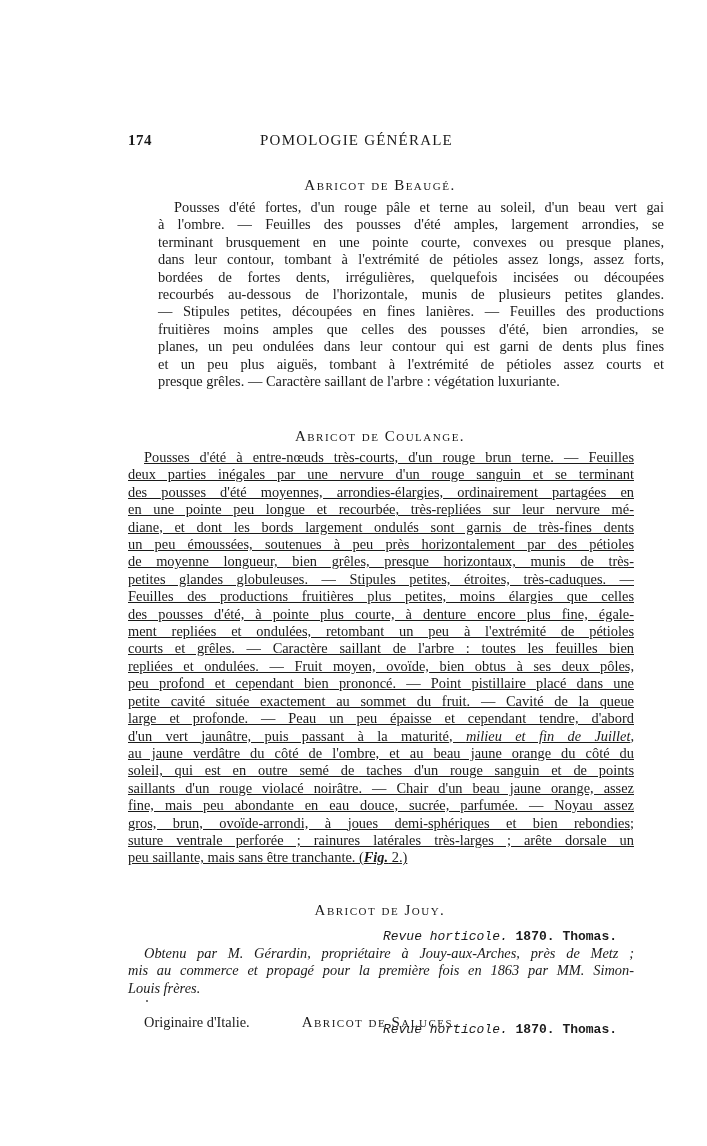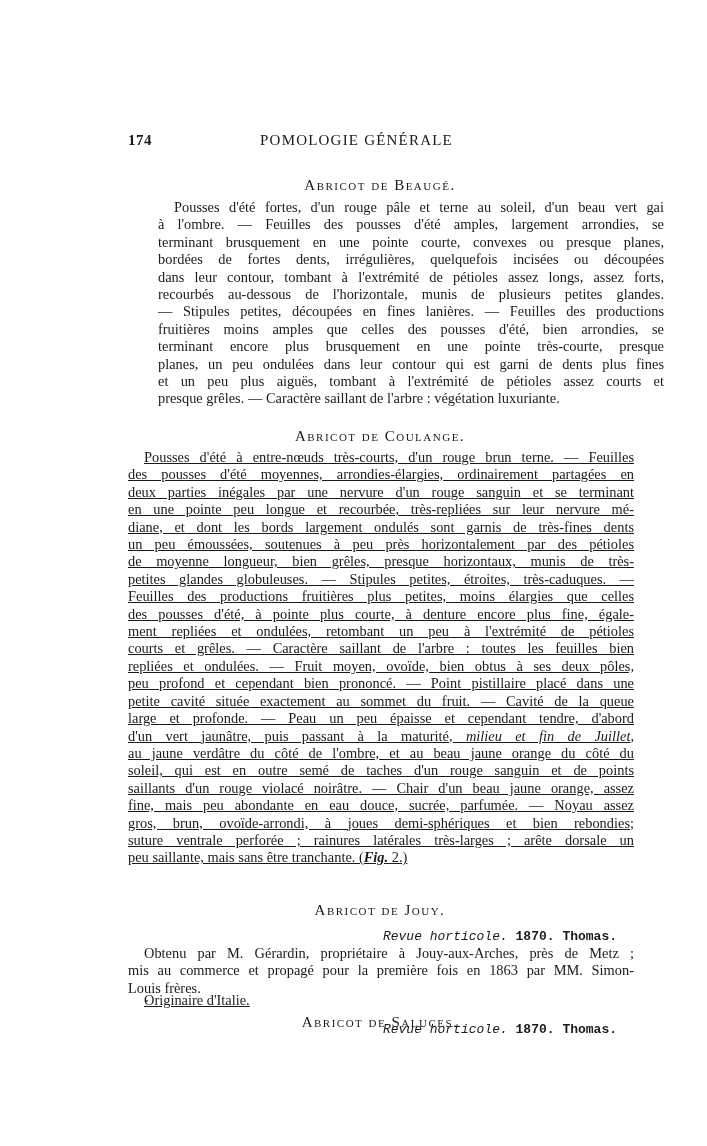--- a/index.html
+++ b/index.html
@@ -41,36 +41,35 @@
 <body>
 
 <div class="page-number">174</div>
 <div class="running-head">POMOLOGIE GÉNÉRALE</div>
 
 <div class="section-title" style="top:177px;">Abricot de Beaugé.</div>
 <div class="para" style="top:199px;margin-left:30px;">
   <span class="line first">Pousses d'été fortes, d'un rouge pâle et terne au soleil, d'un beau vert gai</span>
   <span class="line">à l'ombre. — Feuilles des pousses d'été amples, largement arrondies, se</span>
   <span class="line">terminant brusquement en une pointe courte, convexes ou presque planes,</span>
+  <span class="line">dans leur contour, tombant à l'extrémité de pétioles assez longs, assez forts,</span>
   <span class="line">bordées de fortes dents, irrégulières, quelquefois incisées ou découpées</span>
-  <span class="line">dans leur contour, tombant à l'extrémité de pétioles assez longs, assez forts,</span>
   <span class="line">recourbés au-dessous de l'horizontale, munis de plusieurs petites glandes.</span>
   <span class="line">— Stipules petites, découpées en fines lanières. — Feuilles des productions</span>
   <span class="line">fruitières moins amples que celles des pousses d'été, bien arrondies, se</span>
-  <span class="line">terminant encore plus brusquement en une pointe très-courte, presque</span>
   <span class="line">planes, un peu ondulées dans leur contour qui est garni de dents plus fines</span>
   <span class="line">et un peu plus aiguës, tombant à l'extrémité de pétioles assez courts et</span>
   <span class="line last">presque grêles. — Caractère saillant de l'arbre : végétation luxuriante.</span>
 </div>
 
 <div class="section-title" style="top:428px;">Abricot de Coulange.</div>
 <div class="para" style="top:449px;text-decoration:underline;">
   <span class="line first">Pousses d'été à entre-nœuds très-courts, d'un rouge brun terne. — Feuilles</span>
+  <span class="line">deux parties inégales par une nervure d'un rouge sanguin et se terminant</span>
   <span class="line">des pousses d'été moyennes, arrondies-élargies, ordinairement partagées en</span>
-  <span class="line">deux parties inégales par une nervure d'un rouge sanguin et se terminant</span>
   <span class="line">en une pointe peu longue et recourbée, très-repliées sur leur nervure mé-</span>
   <span class="line">diane, et dont les bords largement ondulés sont garnis de très-fines dents</span>
   <span class="line">un peu émoussées, soutenues à peu près horizontalement par des pétioles</span>
   <span class="line">de moyenne longueur, bien grêles, presque horizontaux, munis de très-</span>
   <span class="line">petites glandes globuleuses. — Stipules petites, étroites, très-caduques. —</span>
   <span class="line">Feuilles des productions fruitières plus petites, moins élargies que celles</span>
   <span class="line">des pousses d'été, à pointe plus courte, à denture encore plus fine, égale-</span>
   <span class="line">ment repliées et ondulées, retombant un peu à l'extrémité de pétioles</span>
   <span class="line">courts et grêles. — Caractère saillant de l'arbre : toutes les feuilles bien</span>
   <span class="line">repliées et ondulées. — Fruit moyen, ovoïde, bien obtus à ses deux pôles,</span>
@@ -86,28 +85,28 @@
   <span class="line">suture ventrale perforée ; rainures latérales très-larges ; arête dorsale un</span>
   <span class="line last"><span>peu saillante, mais sans être tranchante. (</span><em class="it" style="font-weight:bold;">Fig.</em><span> 2.)</span></span>
 </div>
 
 <div class="section-title" style="top:902px;">Abricot de Jouy.</div>
 <div class="source" style="top:929px;">
   <span class="journal">Revue horticole.</span>
   <span class="year">1870.</span>
   <span class="author">Thomas.</span>
 </div>
-<div class="para" style="top:945px;">
+<div class="para" style="top:945px;font-style:italic;">
   <span class="line first">Obtenu par M. Gérardin, propriétaire à Jouy-aux-Arches, près de Metz ;</span>
   <span class="line">mis au commerce et propagé pour la première fois en 1863 par MM. Simon-</span>
   <span class="line last">Louis frères.</span>
 </div>
 
 <div class="stray-dot"></div>
 <div class="section-title" style="top:1014px;">Abricot de Saluces.</div>
 <div class="source" style="top:1022px;">
   <span class="journal">Revue horticole.</span>
   <span class="year">1870.</span>
   <span class="author">Thomas.</span>
 </div>
-<div class="para" style="top:992px;text-decoration:underline;">
+<div class="para" style="top:1014px;">
   <span class="line first last">Originaire d'Italie.</span>
 </div>
 
 </body></html>

